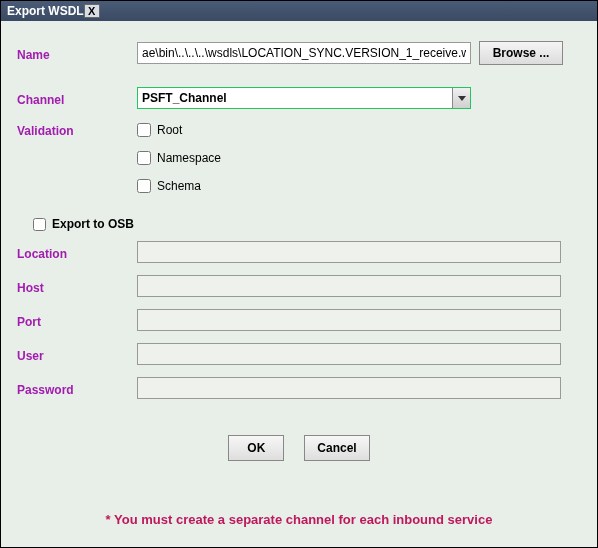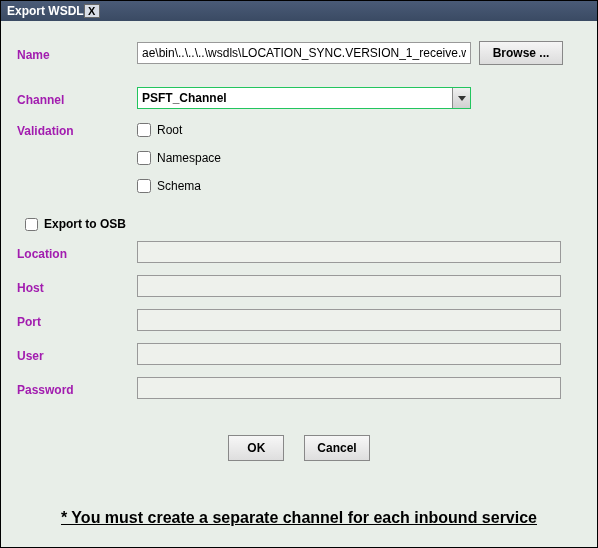--- a/index.html
+++ b/index.html
@@ -128,21 +128,21 @@
   .check-row {
     display: flex;
     align-items: center;
     gap: 6px;
   }
   .check-row input[type="checkbox"] {
     width: 14px;
     height: 14px;
   }
   .export-row {
-    margin: 12px 0 10px 8px;
+    margin: 12px 0 10px 16px;
     display: flex;
     align-items: center;
     gap: 6px;
   }
   .export-row label { font-weight: bold; }
   .osb-input { width: 424px; }
   .button-row {
     display: flex;
     justify-content: center;
     gap: 20px;
@@ -154,25 +154,24 @@
     padding: 0 12px;
     background: linear-gradient(#f7f7f7,#dedede);
     border: 1px solid #888;
     font-weight: bold;
     font-size: 12px;
     cursor: pointer;
   }
   .footer {
     margin-top: auto;
     text-align: center;
-    color: #000000;
-    font-weight: bold;
-    font-size: 16px;
+    color: #be185d;
+    font-weight: bold;
+    font-size: 13px;
     padding-bottom: 10px;
-    text-decoration: underline;
   }
 </style>
 </head>
 <body>
 
 <div class="dialog">
   <div class="titlebar">
     <span>Export WSDL</span>
     <div class="close-btn">X</div>
   </div>

